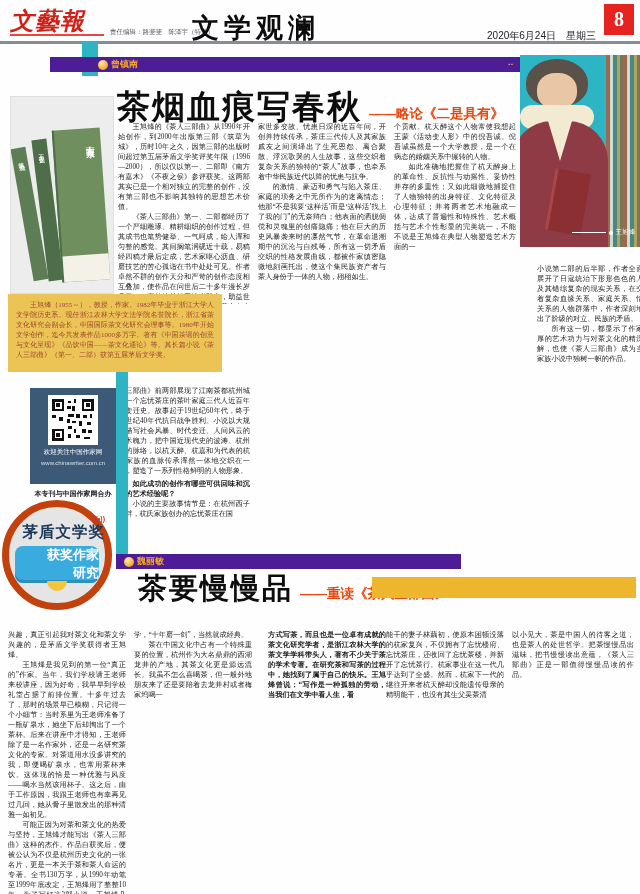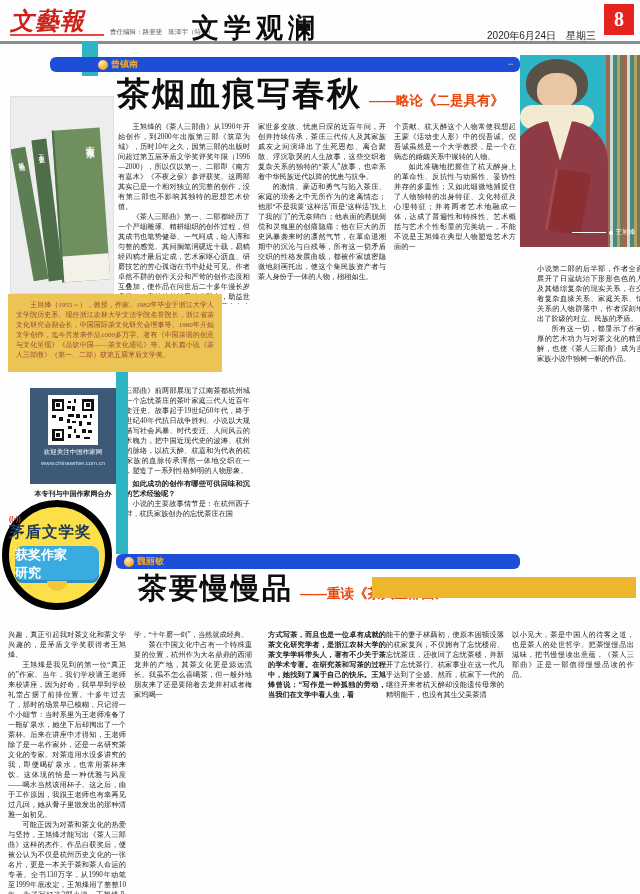--- a/index.html
+++ b/index.html
@@ -19,34 +19,34 @@
           letter-spacing:5px; color:#0c0c0c; }
   .dateline { position:absolute; right:44px; top:29px; font-size:10px; color:#222;
           font-family:"Liberation Sans",sans-serif; }
   .pagenum { position:absolute; right:6px; top:4px; width:30px; height:31px; background:#e5231f;
           color:#fff; font-family:"Liberation Serif",serif; font-weight:bold; font-size:20px;
           text-align:center; line-height:31px; }
   .head-rule { position:absolute; left:0; top:41px; width:640px; height:3px; background:#878d93; }
   .teal-tab { position:absolute; left:82px; top:41px; width:16px; height:35px; background:#2fb4c4; }
 
   
-  .banner { position:absolute; height:15px; background:#1d4ed8; display:flex; align-items:center;border-radius:6px; }
+  .banner { position:absolute; height:15px; background:#4c1d95; display:flex; align-items:center; }
   .banner1 { left:50px; top:57px; width:470px; padding-left:48px; }
-  .banner2 { left:116px; top:554px; width:404px; padding-left:8px;text-align:right; }
+  .banner2 { left:116px; top:554px; width:345px; padding-left:8px;text-align:right; }
   .tag-circle { width:10px; height:10px; border-radius:50%;
           background:radial-gradient(circle at 35% 30%, #ffe9a8, #f0a82c 70%, #c97f12);
           margin-right:3px; flex:0 0 auto; }
   .tag-name { font-family:"Liberation Sans",sans-serif; font-weight:bold; font-size:9px; color:#f5a623; }
   .banner-ornament { margin-left:auto; margin-right:6px; color:#f5c332; font-size:5px; letter-spacing:1px; }
 
   .headline-row { position:absolute; display:flex; align-items:baseline; gap:7px; white-space:nowrap; }
   .hl1 { left:117px; top:72px; }
   .hl2 { left:118px; top:569px; }
   .headline { font-family:"Liberation Sans",sans-serif; font-weight:bold; color:#0d0d0d; letter-spacing:2px; }
-  .hl1 .headline { font-size:33px; }
+  .hl1 .headline { font-size:33px;margin-top:13px; }
   .hl2 .headline { font-size:29px;margin-left:20px; }
   .subhead { font-family:"Liberation Sans",sans-serif; font-weight:bold; color:#e8470f; font-size:13.5px; }
   .yellow-bar { position:absolute; left:372px; top:577px; width:264px; height:21px; background:#edb62c; }
 
   
   .photo { position:absolute; left:520px; top:55px; width:120px; height:192px; background:#2db5c5; overflow:hidden; }
   .shelf { position:absolute; right:0; top:0; width:34px; height:100%; background:#8a6a44;
            background-image:repeating-linear-gradient(90deg,#b55a3c 0 4px,#e8e3d4 4px 7px,#4e7f77 7px 11px,#caa14e 11px 14px,#8a6a44 14px 17px); opacity:.85; }
   .hair { position:absolute; left:6px; top:4px; width:62px; height:48px; border-radius:50% 50% 45% 45%; background:#5a5148; }
   .face { position:absolute; left:17px; top:18px; width:40px; height:36px; border-radius:45%; background:#e9c6a4; }
@@ -95,21 +95,21 @@
   .qr-box { position:absolute; left:30px; top:388px; width:86px; height:96px; background:#3c5a77;
           display:flex; flex-direction:column; align-items:center; padding-top:7px; gap:3px; z-index:3; }
   .qr-code { width:50px; height:50px; background:#fff; padding:3px; }
   .qr-text { color:#fff; font-size:6.5px; font-family:"Liberation Sans",sans-serif; }
   .qr-url { color:#cfe0ee; font-size:6px; font-family:"Liberation Sans",sans-serif; }
   .qr-footer { position:absolute; left:18px; top:489px; width:110px; text-align:center; font-weight:bold;
           font-size:7px; color:#222; font-family:"Liberation Sans",sans-serif; z-index:3; }
 
   
   .badge { position:absolute; left:2px; top:500px; width:110px; height:110px; border-radius:50%;
-          background:#fde047; border:7px solid #000000; z-index:4; text-align:left;
+          background:#e5e5e5; border:7px solid #c2410c; z-index:4; text-align:right;
           font-family:"Liberation Sans",sans-serif; box-shadow:0 0 0 2px #fff; }
   .badge-antenna { font-size:7px; color:#c0392b; margin-top:8px; font-weight:bold; }
   .badge-title { font-size:15.5px; font-weight:bold; color:#1e3a5a; letter-spacing:1px; }
   .badge-bubble { margin:3px auto 0; width:84px; height:37px; background:#3aabdf; border-radius:8px;
           color:#fff; font-weight:bold; font-size:13px; line-height:18px; box-shadow:inset 0 -3px 0 #2b8fc0; }
   .badge-tongue { margin:-2px auto 0; width:20px; height:10px; background:#f3c53a; border-radius:0 0 20px 20px; }
 
   .teal-strip { position:absolute; left:116px; top:338px; width:12px; height:216px; background:#2fb4c4; z-index:2; }
 </style>
 </head>

